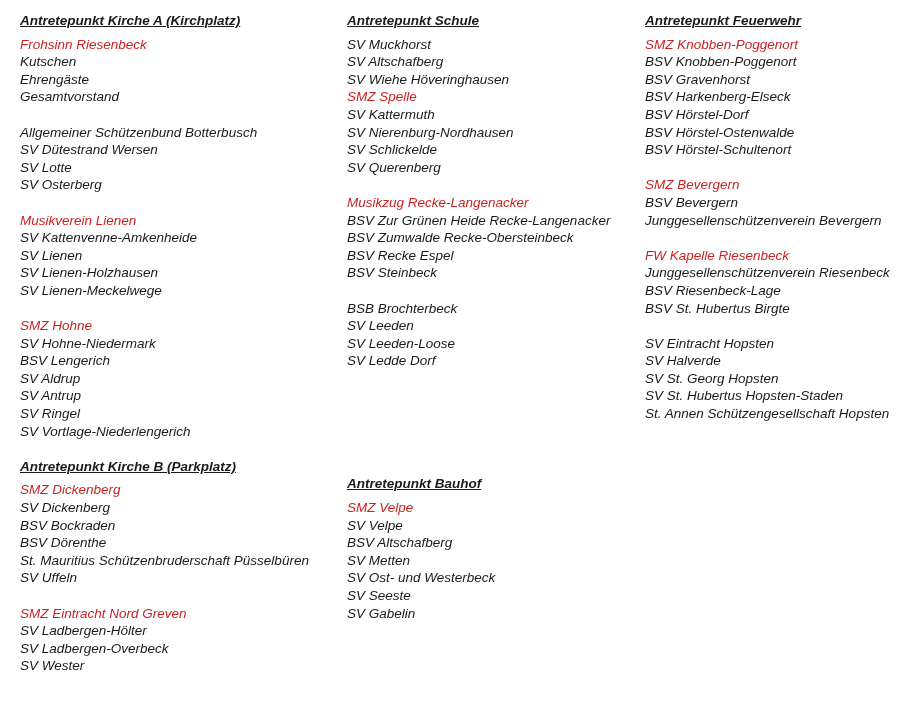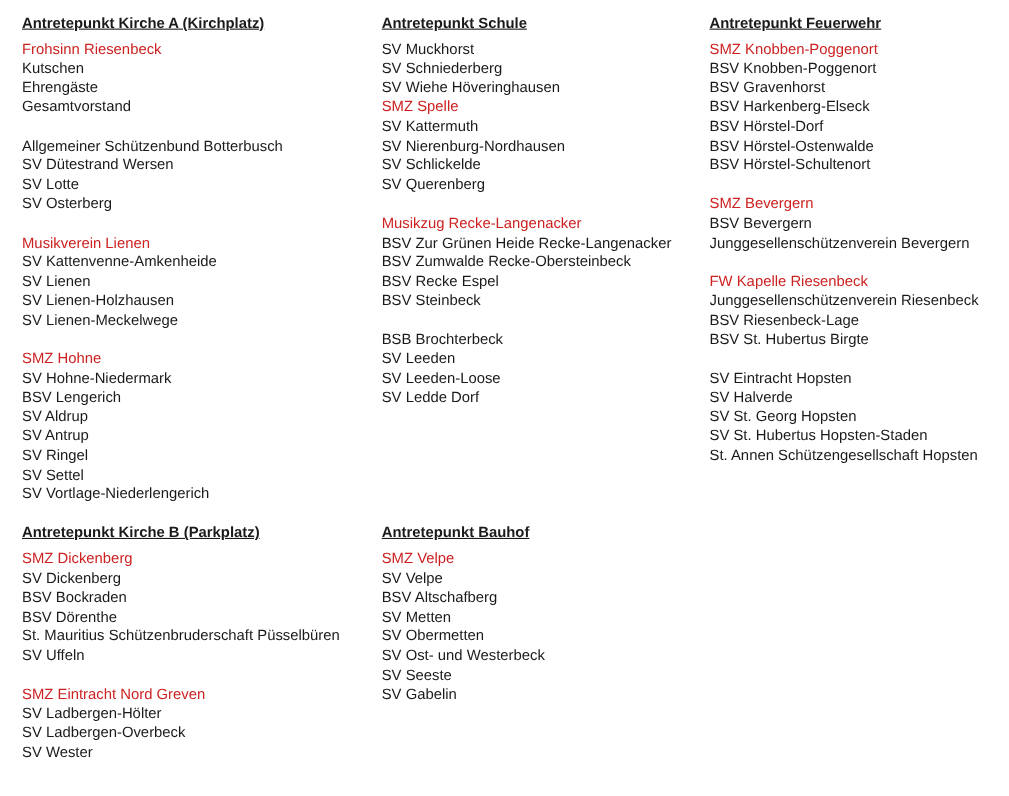--- a/index.html
+++ b/index.html
@@ -12,20 +12,21 @@
   html, body {
     width: 917px; height: 724px;
     background: var(--bg);
     font-family: "Liberation Sans", sans-serif;
     overflow: hidden;
   }
   .doc {
     position: relative;
     width: 917px; height: 724px;
     background: var(--bg);
+    font-style: italic;
   }
   .col {
     position: absolute;
     top: 12px;
   }
   .line {
     height: 17.6px;
     line-height: 17.6px;
     font-size: 13.5px;
     color: var(--ink);
@@ -61,40 +62,39 @@
       <div class="line">SV Lienen</div>
       <div class="line">SV Lienen-Holzhausen</div>
       <div class="line">SV Lienen-Meckelwege</div>
       <div class="line blank"></div>
       <div class="line highlight">SMZ Hohne</div>
       <div class="line">SV Hohne-Niedermark</div>
       <div class="line">BSV Lengerich</div>
       <div class="line">SV Aldrup</div>
       <div class="line">SV Antrup</div>
       <div class="line">SV Ringel</div>
-      <div class="line">SV Settel</div>
       <div class="line">SV Vortlage-Niederlengerich</div>
       <div class="line blank"></div>
       <div class="line header">Antretepunkt Kirche B (Parkplatz)</div>
       <div class="line highlight">SMZ Dickenberg</div>
       <div class="line">SV Dickenberg</div>
       <div class="line">BSV Bockraden</div>
       <div class="line">BSV Dörenthe</div>
       <div class="line">St. Mauritius Schützenbruderschaft Püsselbüren</div>
       <div class="line">SV Uffeln</div>
       <div class="line blank"></div>
       <div class="line highlight">SMZ Eintracht Nord Greven</div>
       <div class="line">SV Ladbergen-Hölter</div>
       <div class="line">SV Ladbergen-Overbeck</div>
       <div class="line">SV Wester</div>
     </div>
   <div class="col" style="left: 347px;">
       <div class="line header">Antretepunkt Schule</div>
       <div class="line">SV Muckhorst</div>
-      <div class="line">SV Schniederberg</div>
+      <div class="line">SV Altschafberg</div>
       <div class="line">SV Wiehe Höveringhausen</div>
       <div class="line highlight">SMZ Spelle</div>
       <div class="line">SV Kattermuth</div>
       <div class="line">SV Nierenburg-Nordhausen</div>
       <div class="line">SV Schlickelde</div>
       <div class="line">SV Querenberg</div>
       <div class="line blank"></div>
       <div class="line highlight">Musikzug Recke-Langenacker</div>
       <div class="line">BSV Zur Grünen Heide Recke-Langenacker</div>
       <div class="line">BSV Zumwalde Recke-Obersteinbeck</div>
@@ -109,21 +109,20 @@
       <div class="line blank"></div>
       <div class="line blank"></div>
       <div class="line blank"></div>
       <div class="line blank"></div>
       <div class="line blank"></div>
       <div class="line header">Antretepunkt Bauhof</div>
       <div class="line highlight">SMZ Velpe</div>
       <div class="line">SV Velpe</div>
       <div class="line">BSV Altschafberg</div>
       <div class="line">SV Metten</div>
-      <div class="line">SV Obermetten</div>
       <div class="line">SV Ost- und Westerbeck</div>
       <div class="line">SV Seeste</div>
       <div class="line">SV Gabelin</div>
     </div>
   <div class="col" style="left: 645px;">
       <div class="line header">Antretepunkt Feuerwehr</div>
       <div class="line highlight">SMZ Knobben-Poggenort</div>
       <div class="line">BSV Knobben-Poggenort</div>
       <div class="line">BSV Gravenhorst</div>
       <div class="line">BSV Harkenberg-Elseck</div>

